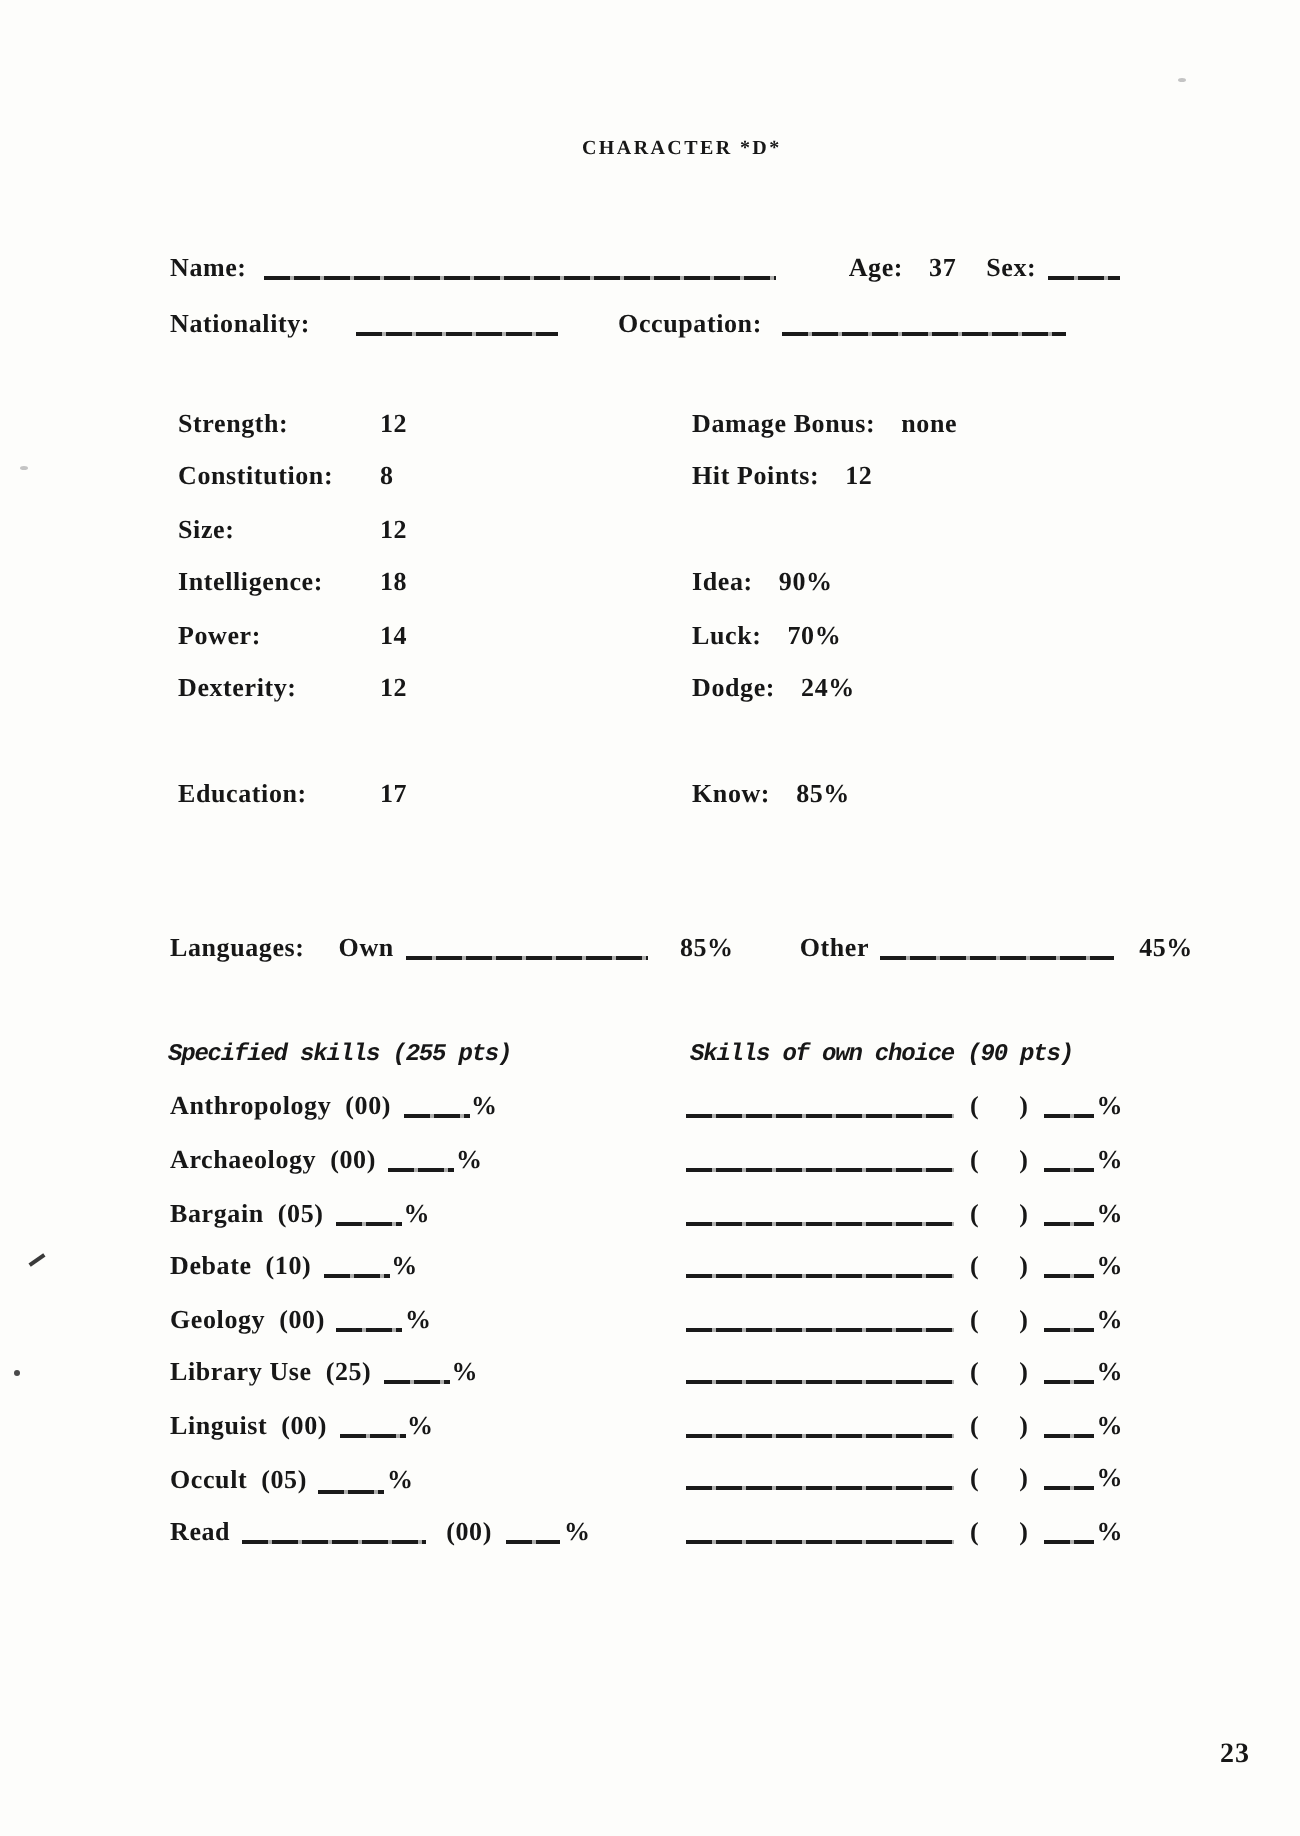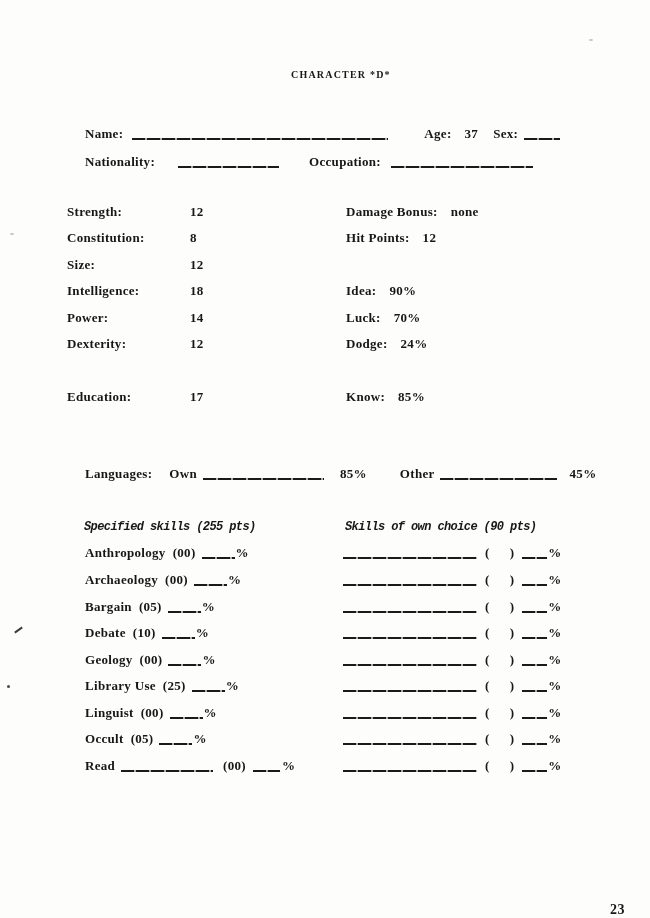--- a/index.html
+++ b/index.html
@@ -9,21 +9,21 @@
     color:#171717;letter-spacing:.3px;overflow:hidden;
   }
   .abs{position:absolute;}
   .frow{position:absolute;display:flex;align-items:baseline;white-space:nowrap;height:17px;}
   .blank{
     display:inline-block;position:relative;top:2px;height:11px;
     background:repeating-linear-gradient(to right,#1a1a1a 0 13px,rgba(26,26,26,.35) 13px 15px) left bottom / 100% 2px no-repeat;
   }
   .title{font-size:10px;letter-spacing:1.2px;}
   .stat-row{position:absolute;left:0;top:0;width:650px;height:17px;}
-  .stat-label{position:absolute;left:67px;text-align:center;}
+  .stat-label{position:absolute;left:89px;text-align:center;}
   .stat-value{position:absolute;left:190px;}
   .stat-right{position:absolute;left:346px;display:flex;align-items:flex-start;gap:13px;white-space:nowrap;}
   .skills-header{
     font-family:"Liberation Mono",monospace;font-style:italic;font-weight:700;
     font-size:12px;letter-spacing:-.6px;
   }
   .pageno{font-size:14px;letter-spacing:.5px;}
   .artifact{position:absolute;}
   .tick{width:9px;height:2px;background:#3a3a3a;transform:rotate(-35deg);}
   .dot{width:3px;height:3px;border-radius:50%;background:#4a4a4a;}
@@ -153,21 +153,21 @@
     <span style="margin-left:7px;">(25)</span>
     <span class="blank" style="width:33px;margin-left:6px;"></span>
     <span style="margin-left:1px;">%</span>
   </div>
   <div class="frow" style="left:85px;top:705px;">
     <span>Linguist</span>
     <span style="margin-left:7px;">(00)</span>
     <span class="blank" style="width:33px;margin-left:6px;"></span>
     <span style="margin-left:1px;">%</span>
   </div>
-  <div class="frow" style="left:85px;top:731px;">
+  <div class="frow" style="left:85px;top:731px;align-items:center;">
     <span>Occult</span>
     <span style="margin-left:7px;">(05)</span>
     <span class="blank" style="width:33px;margin-left:6px;"></span>
     <span style="margin-left:1px;">%</span>
   </div>
   <div class="frow" style="left:85px;top:758px;">
     <span>Read</span>
     <span class="blank" style="width:92px;margin-left:6px;"></span>
     <span style="margin-left:10px;">(00)</span>
     <span class="blank" style="width:27px;margin-left:7px;"></span>
@@ -231,20 +231,20 @@
     <span style="margin-left:1px;">%</span>
   </div>
   <div class="frow" style="left:343px;top:758px;">
     <span class="blank" style="width:134px;"></span>
     <span style="margin-left:8px;">(</span>
     <span style="margin-left:20px;">)</span>
     <span class="blank" style="width:25px;margin-left:8px;"></span>
     <span style="margin-left:1px;">%</span>
   </div>
 
-  <div class="abs pageno" style="left:610px;top:870px;margin-top:32px;">23</div>
+  <div class="abs pageno" style="left:610px;top:870px;">23</div>
 
   <div class="artifact tick" style="left:14px;top:629px;"></div>
   <div class="artifact dot" style="left:7px;top:685px;"></div>
   <div class="artifact speck" style="left:10px;top:233px;"></div>
   <div class="artifact speck" style="left:589px;top:39px;"></div>
 
 </div>
 
 </body></html>

